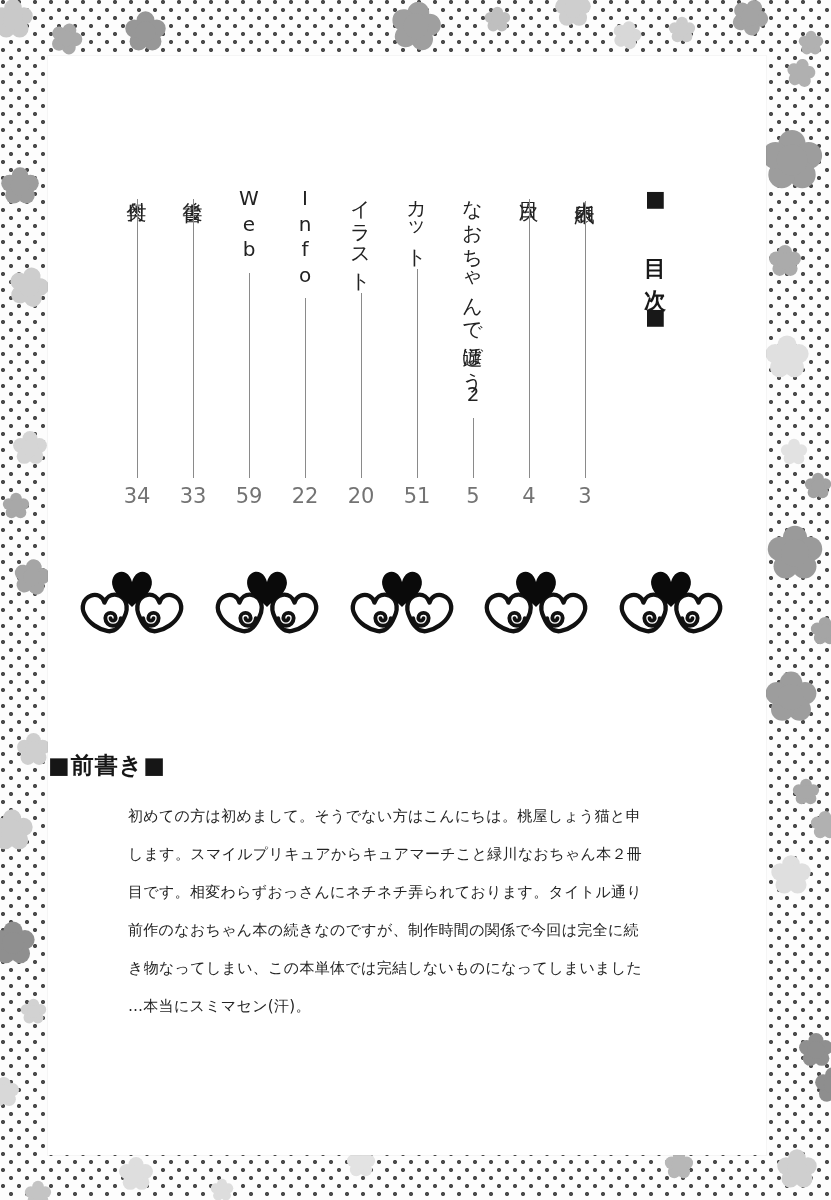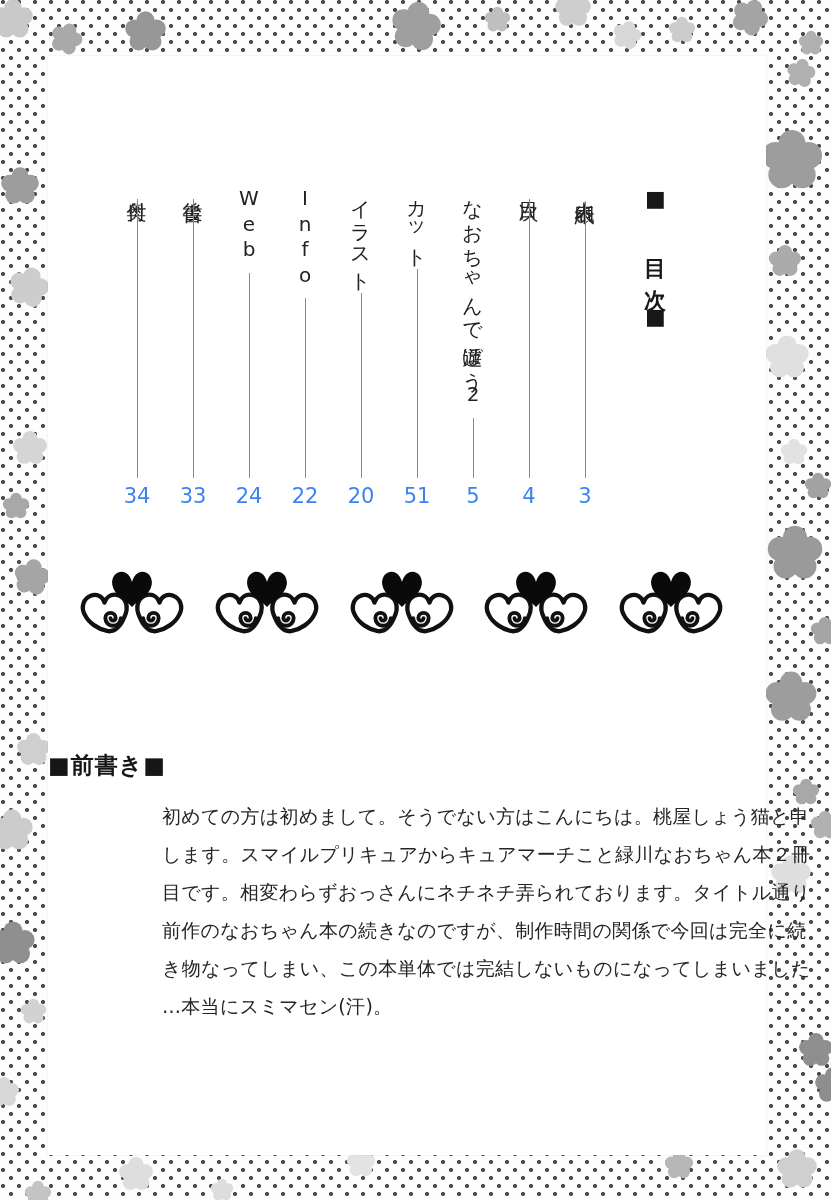--- a/index.html
+++ b/index.html
@@ -28,35 +28,35 @@
   .toc-col-header{width:56px;margin-left:14px;display:flex;justify-content:center;}
   .toc-header-text{
     writing-mode:vertical-rl;text-orientation:upright;
     font-size:22px;font-weight:bold;letter-spacing:31px;line-height:1;color:#181818;
   }
   .toc-label{
     writing-mode:vertical-rl;text-orientation:upright;
     font-size:20px;letter-spacing:1.5px;line-height:1;color:#222;white-space:nowrap;
   }
   .toc-line{flex:1 1 auto;width:1px;background:#8a8a8a;margin:10px 0 8px;}
-  .toc-page{font-size:21px;color:#3b82f6;line-height:1;height:24px;}
+  .toc-page{font-size:21px;color:#737373;line-height:1;height:24px;}
   
   .ornaments{
     position:absolute;left:28px;top:501px;width:651px;height:100px;
     display:flex;justify-content:space-between;align-items:flex-start;
   }
   .ornament{width:112px;height:86px;}
   
   .preface{position:absolute;left:0;top:694px;width:100%;}
   .preface-heading{
     text-align:left;font-size:23px;font-weight:bold;color:#161616;letter-spacing:1px;
   }
   .preface-body{margin-top:16px;padding:0 38px 0 80px;}
   .preface-line{
-    font-size:19px;line-height:38px;color:#242424;white-space:nowrap;letter-spacing:0.3px;margin-left:34px;
+    font-size:15px;line-height:38px;color:#242424;white-space:nowrap;letter-spacing:0.3px;
   }
 </style>
 </head>
 <body>
 
 <svg width="0" height="0" style="position:absolute" aria-hidden="true">
   <defs>
     <symbol id="flower" viewBox="0 0 100 100">
       <circle cx="50" cy="24" r="21"></circle>
         <circle cx="76" cy="43" r="21"></circle>
@@ -234,21 +234,21 @@
         <div class="toc-page">20</div>
       </div>
       <div class="toc-col">
         <div class="toc-label">Info</div>
         <div class="toc-line"></div>
         <div class="toc-page">22</div>
       </div>
       <div class="toc-col">
         <div class="toc-label">Web</div>
         <div class="toc-line"></div>
-        <div class="toc-page">24</div>
+        <div class="toc-page">59</div>
       </div>
       <div class="toc-col">
         <div class="toc-label">後書</div>
         <div class="toc-line"></div>
         <div class="toc-page">33</div>
       </div>
       <div class="toc-col">
         <div class="toc-label">奥付</div>
         <div class="toc-line"></div>
         <div class="toc-page">34</div>

